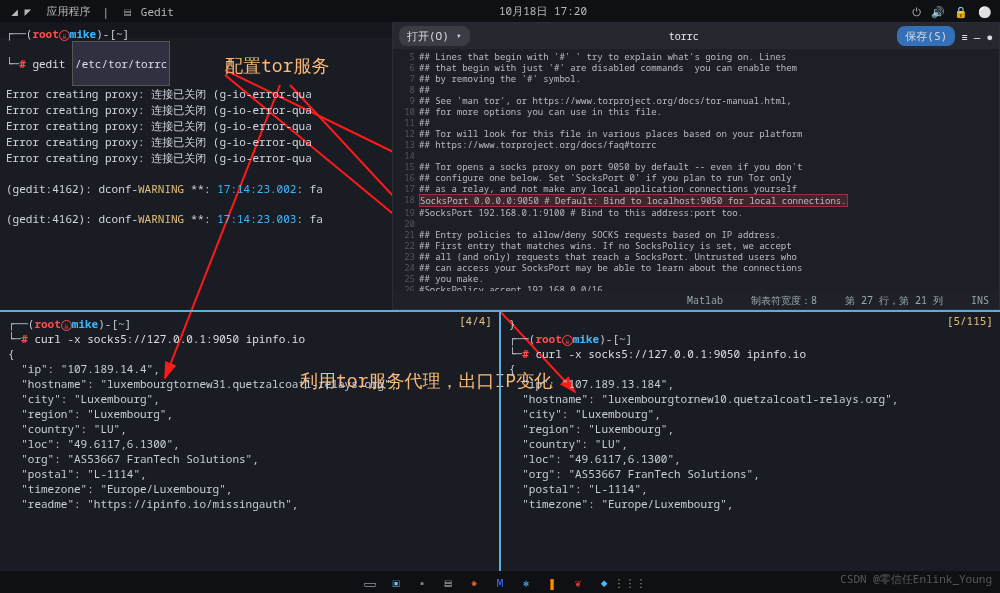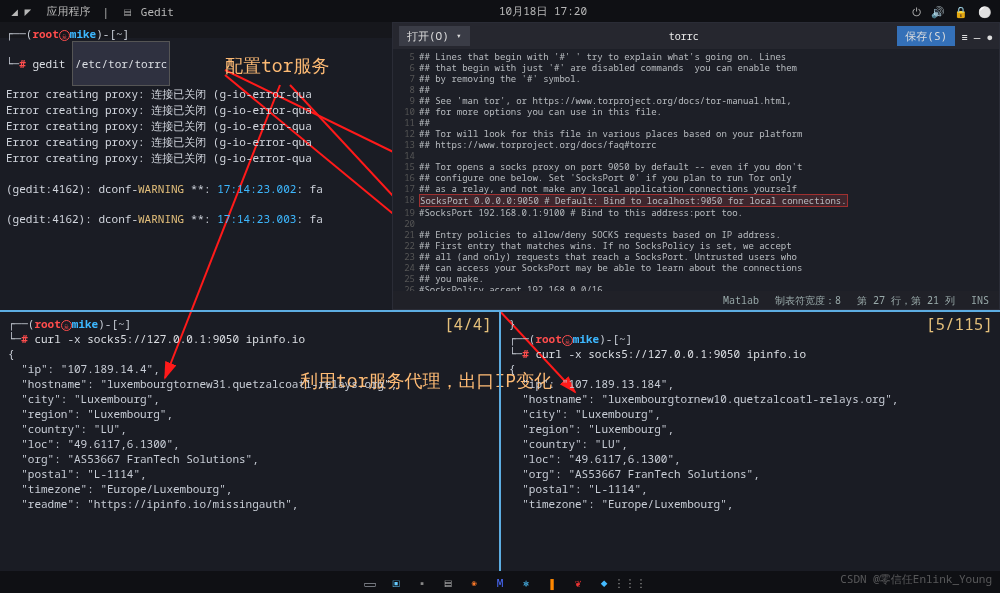--- a/index.html
+++ b/index.html
@@ -15,32 +15,32 @@
   .host { color:#3db8ff; font-weight:bold; }
   .path { color:#c8cdd6;}
   .hash { color:#ff4d4d; font-weight:bold; }
   .cmd { color:#dcdfe4; }
   .cmd .box { background:#2f3140; border:1px solid #555; padding:14px 2px; display:inline-block;}
   .errline { color:#d2d6de; }
   .warn { color:#e5c07b; font-weight:normal; }
   .ts { color:#3db8ff; }
   .editor { position:absolute; left:392px; top:0; right:0; height:100%; background:#1d1f27; border:1px solid #2a2c36; }
   .editor-head { height:26px; background:#26272f; display:flex; align-items:center; justify-content:space-between; padding:0 6px; font-size:11px; color:#ddd;}
-  .editor-head .btn { background:#3a3c46; border-radius:0; padding:2px 8px; font-size:11px;}
+  .editor-head .btn { background:#3a3c46; border-radius:8px; padding:2px 8px; font-size:11px;}
   .editor-title { font-size:10px; color:#eee;}
   .editor-body { position:absolute; top:26px; left:0; right:0; bottom:18px; padding:2px 4px; font-size:9px; line-height:11px; color:#b8bcc0; overflow:hidden; white-space:pre;}
   .editor-body .ln { display:flex; }
   .editor-body .num { width:18px; color:#555; text-align:right; margin-right:4px; flex-shrink:0;}
   .editor-body .mark { background:rgba(255,80,80,0.15); border:1px solid #a03030; display:inline;}
-  .editor-status { position:absolute; bottom:0; left:0; right:0; height:18px; background:#202128; color:#9aa; font-size:10px; display:flex; justify-content:flex-end; align-items:center; padding-right:10px; gap:16px;}
+  .editor-status { position:absolute; bottom:0; left:0; right:0; height:18px; background:#202128; color:#9aa; font-size:10px; display:flex; justify-content:flex-end; align-items:center; padding-right:10px; gap:28px;}
   .split-h { position:absolute; left:0; right:0; top:310px; height:2px; background:#5dade2; }
   .pane.bot { left:0; top:312px; right:0; bottom:22px; display:flex;}
   .bot-left, .bot-right { flex:1; padding:4px 8px; position:relative; overflow:hidden;}
   .bot-left { border-right:2px solid #5dade2;}
-  .tag4 { position:absolute; top:0; right:6px; color:#e5c07b; font-size:16px; border:1px solid transparent;}
+  .tag4 { position:absolute; top:0; right:6px; color:#e5c07b; font-size:11px; border:1px solid transparent;}
   .curl-opt { color:#d2d6de;}
   .annot { color:#fdba74; font-size:18px; position:absolute; }
   svg.arrows { position:absolute; left:0; top:0; width:1000px; height:593px; pointer-events:none; }
   .tmuxbar { position:absolute; bottom:0; left:0; right:0; height:22px; background:#0d2b1a; color:#9fd; font-size:11px; display:flex; align-items:center;}
   .tmuxbar .sess { padding:2px 6px; color:#aee;}
   .taskbar { position:absolute; bottom:0; left:0; right:0; height:22px; background:#0f1014; display:flex; align-items:center; justify-content:center; gap:8px;}
   .taskbar .tb-ico { width:18px; height:18px; display:flex; align-items:center; justify-content:center;}
   .watermark { position:absolute; right:8px; bottom:6px; color:#888; font-size:11px; opacity:.6; }
   .circ-r { display:inline-block; border:1px solid #ff4d4d; border-radius:50%; width:11px; height:11px; font-size:8px; line-height:10px; text-align:center; color:#ff4d4d; vertical-align:middle;}
   .line { white-space:pre; }

